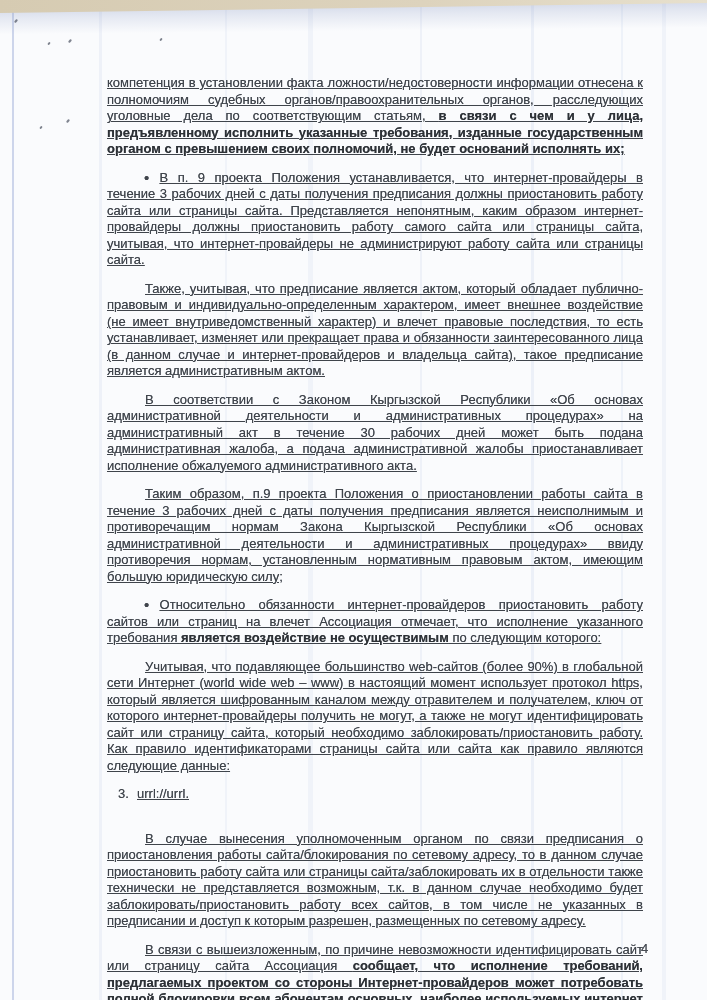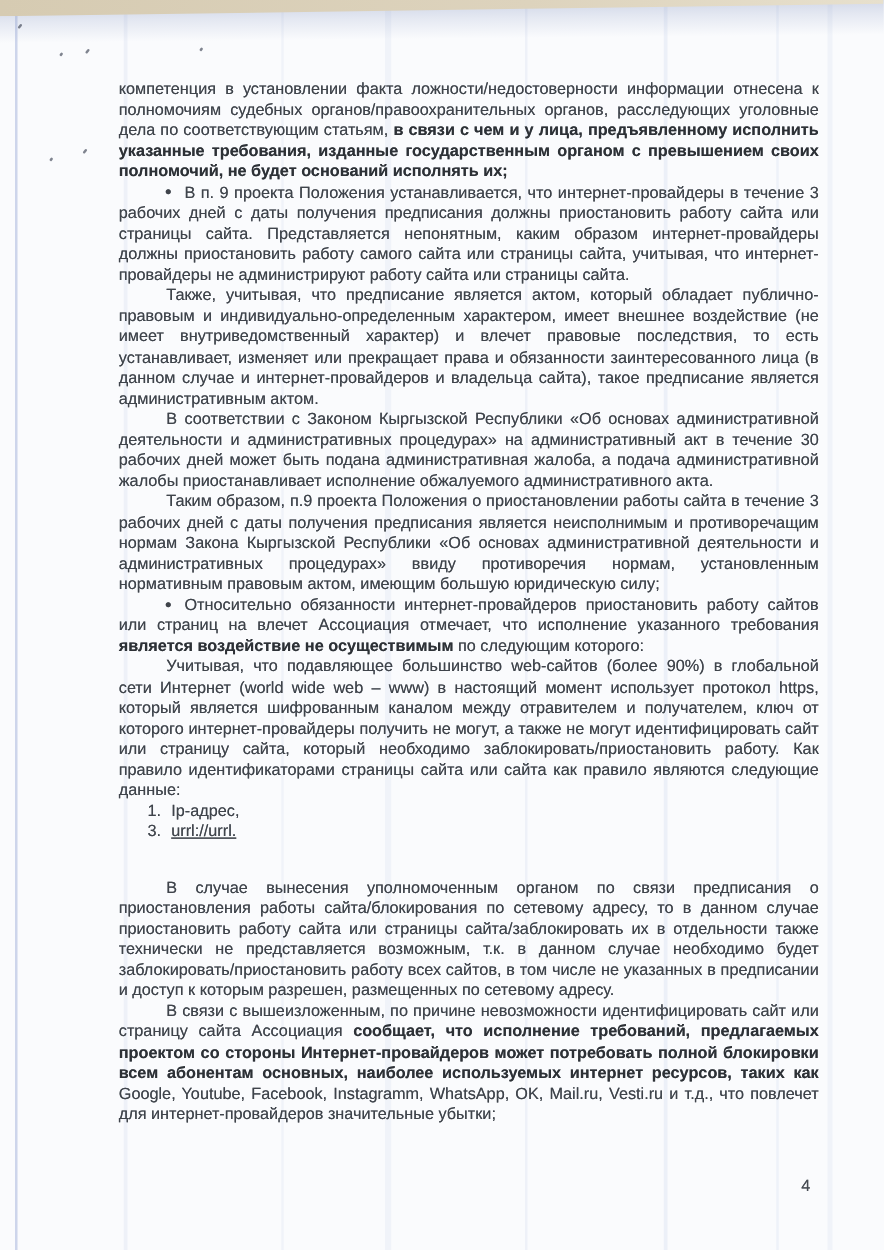--- a/index.html
+++ b/index.html
@@ -45,21 +45,21 @@
   .k6 { left: 160px; top: 38px; height: 3px; }
   
   .content {
     position: absolute; left: 95px; top: 63px; width: 560px;
     font-size: 13px; line-height: 16.5px;
     color: #3f444b;
     text-align: justify;
     z-index: 4;
     text-shadow: 0 0 0.4px rgba(62,68,78,0.75);
   }
-  .para { margin: 0; padding: 0; }
+  .para { margin: 12px; padding: 0; text-decoration: underline; }
   .para.ind { text-indent: 38px; }
   .para.bullet { text-indent: 18px; }
   .dot { display: inline-block; margin-right: 12px; transform: scale(1.15); }
   .b { font-weight: bold; color: #2d3136; }
   .olist { padding-left: 23px; }
   .oli { text-align: left; }
   .num { display: inline-block; min-width: 19px; }
   .u { text-decoration: underline; }
   .gap-before { margin-top: 28px; }
   .pagenum {
@@ -100,21 +100,20 @@
 
     <p class="para ind"><span>В соответствии с Законом Кыргызской Республики «Об основах административной деятельности и административных процедурах» на административный акт в течение 30 рабочих дней может быть подана административная жалоба, а подача административной жалобы приостанавливает исполнение обжалуемого административного акта.</span></p>
 
     <p class="para ind"><span>Таким образом, п.9 проекта Положения о приостановлении работы сайта в течение 3 рабочих дней с даты получения предписания является неисполнимым и противоречащим нормам Закона Кыргызской Республики «Об основах административной деятельности и административных процедурах» ввиду противоречия нормам, установленным нормативным правовым актом, имеющим большую юридическую силу;</span></p>
 
     <p class="para bullet"><span class="dot">•</span><span>Относительно обязанности интернет-провайдеров приостановить работу сайтов или страниц на влечет Ассоциация отмечает, что исполнение указанного требования </span><span class="b">является воздействие не осуществимым</span><span> по следующим которого:</span></p>
 
     <p class="para ind"><span>Учитывая, что подавляющее большинство web-сайтов (более 90%) в глобальной сети Интернет (world wide web – www) в настоящий момент использует протокол https, который является шифрованным каналом между отравителем и получателем, ключ от которого интернет-провайдеры получить не могут, а также не могут идентифицировать сайт или страницу сайта, который необходимо заблокировать/приостановить работу. Как правило идентификаторами страницы сайта или сайта как правило являются следующие данные:</span></p>
 
     <div class="olist">
-      <div class="oli"><span class="num">1.</span><span>Ip-адрес,</span></div>
       <div class="oli"><span class="num">3.</span><span class="u">urrl://urrl.</span></div>
     </div>
 
     <p class="para ind gap-before"><span>В случае вынесения уполномоченным органом по связи предписания о приостановления работы сайта/блокирования по сетевому адресу, то в данном случае приостановить работу сайта или страницы сайта/заблокировать их в отдельности также технически не представляется возможным, т.к. в данном случае необходимо будет заблокировать/приостановить работу всех сайтов, в том числе не указанных в предписании и доступ к которым разрешен, размещенных по сетевому адресу.</span></p>
 
     <p class="para ind"><span>В связи с вышеизложенным, по причине невозможности идентифицировать сайт или страницу сайта Ассоциация </span><span class="b">сообщает, что исполнение требований, предлагаемых проектом со стороны Интернет-провайдеров может потребовать полной блокировки всем абонентам основных, наиболее используемых интернет ресурсов, таких как </span><span>Google, Youtube, Facebook, Instagramm, WhatsApp, OK, Mail.ru, Vesti.ru и т.д., что повлечет для интернет-провайдеров значительные убытки;</span></p>
 
 
   </div>
 

